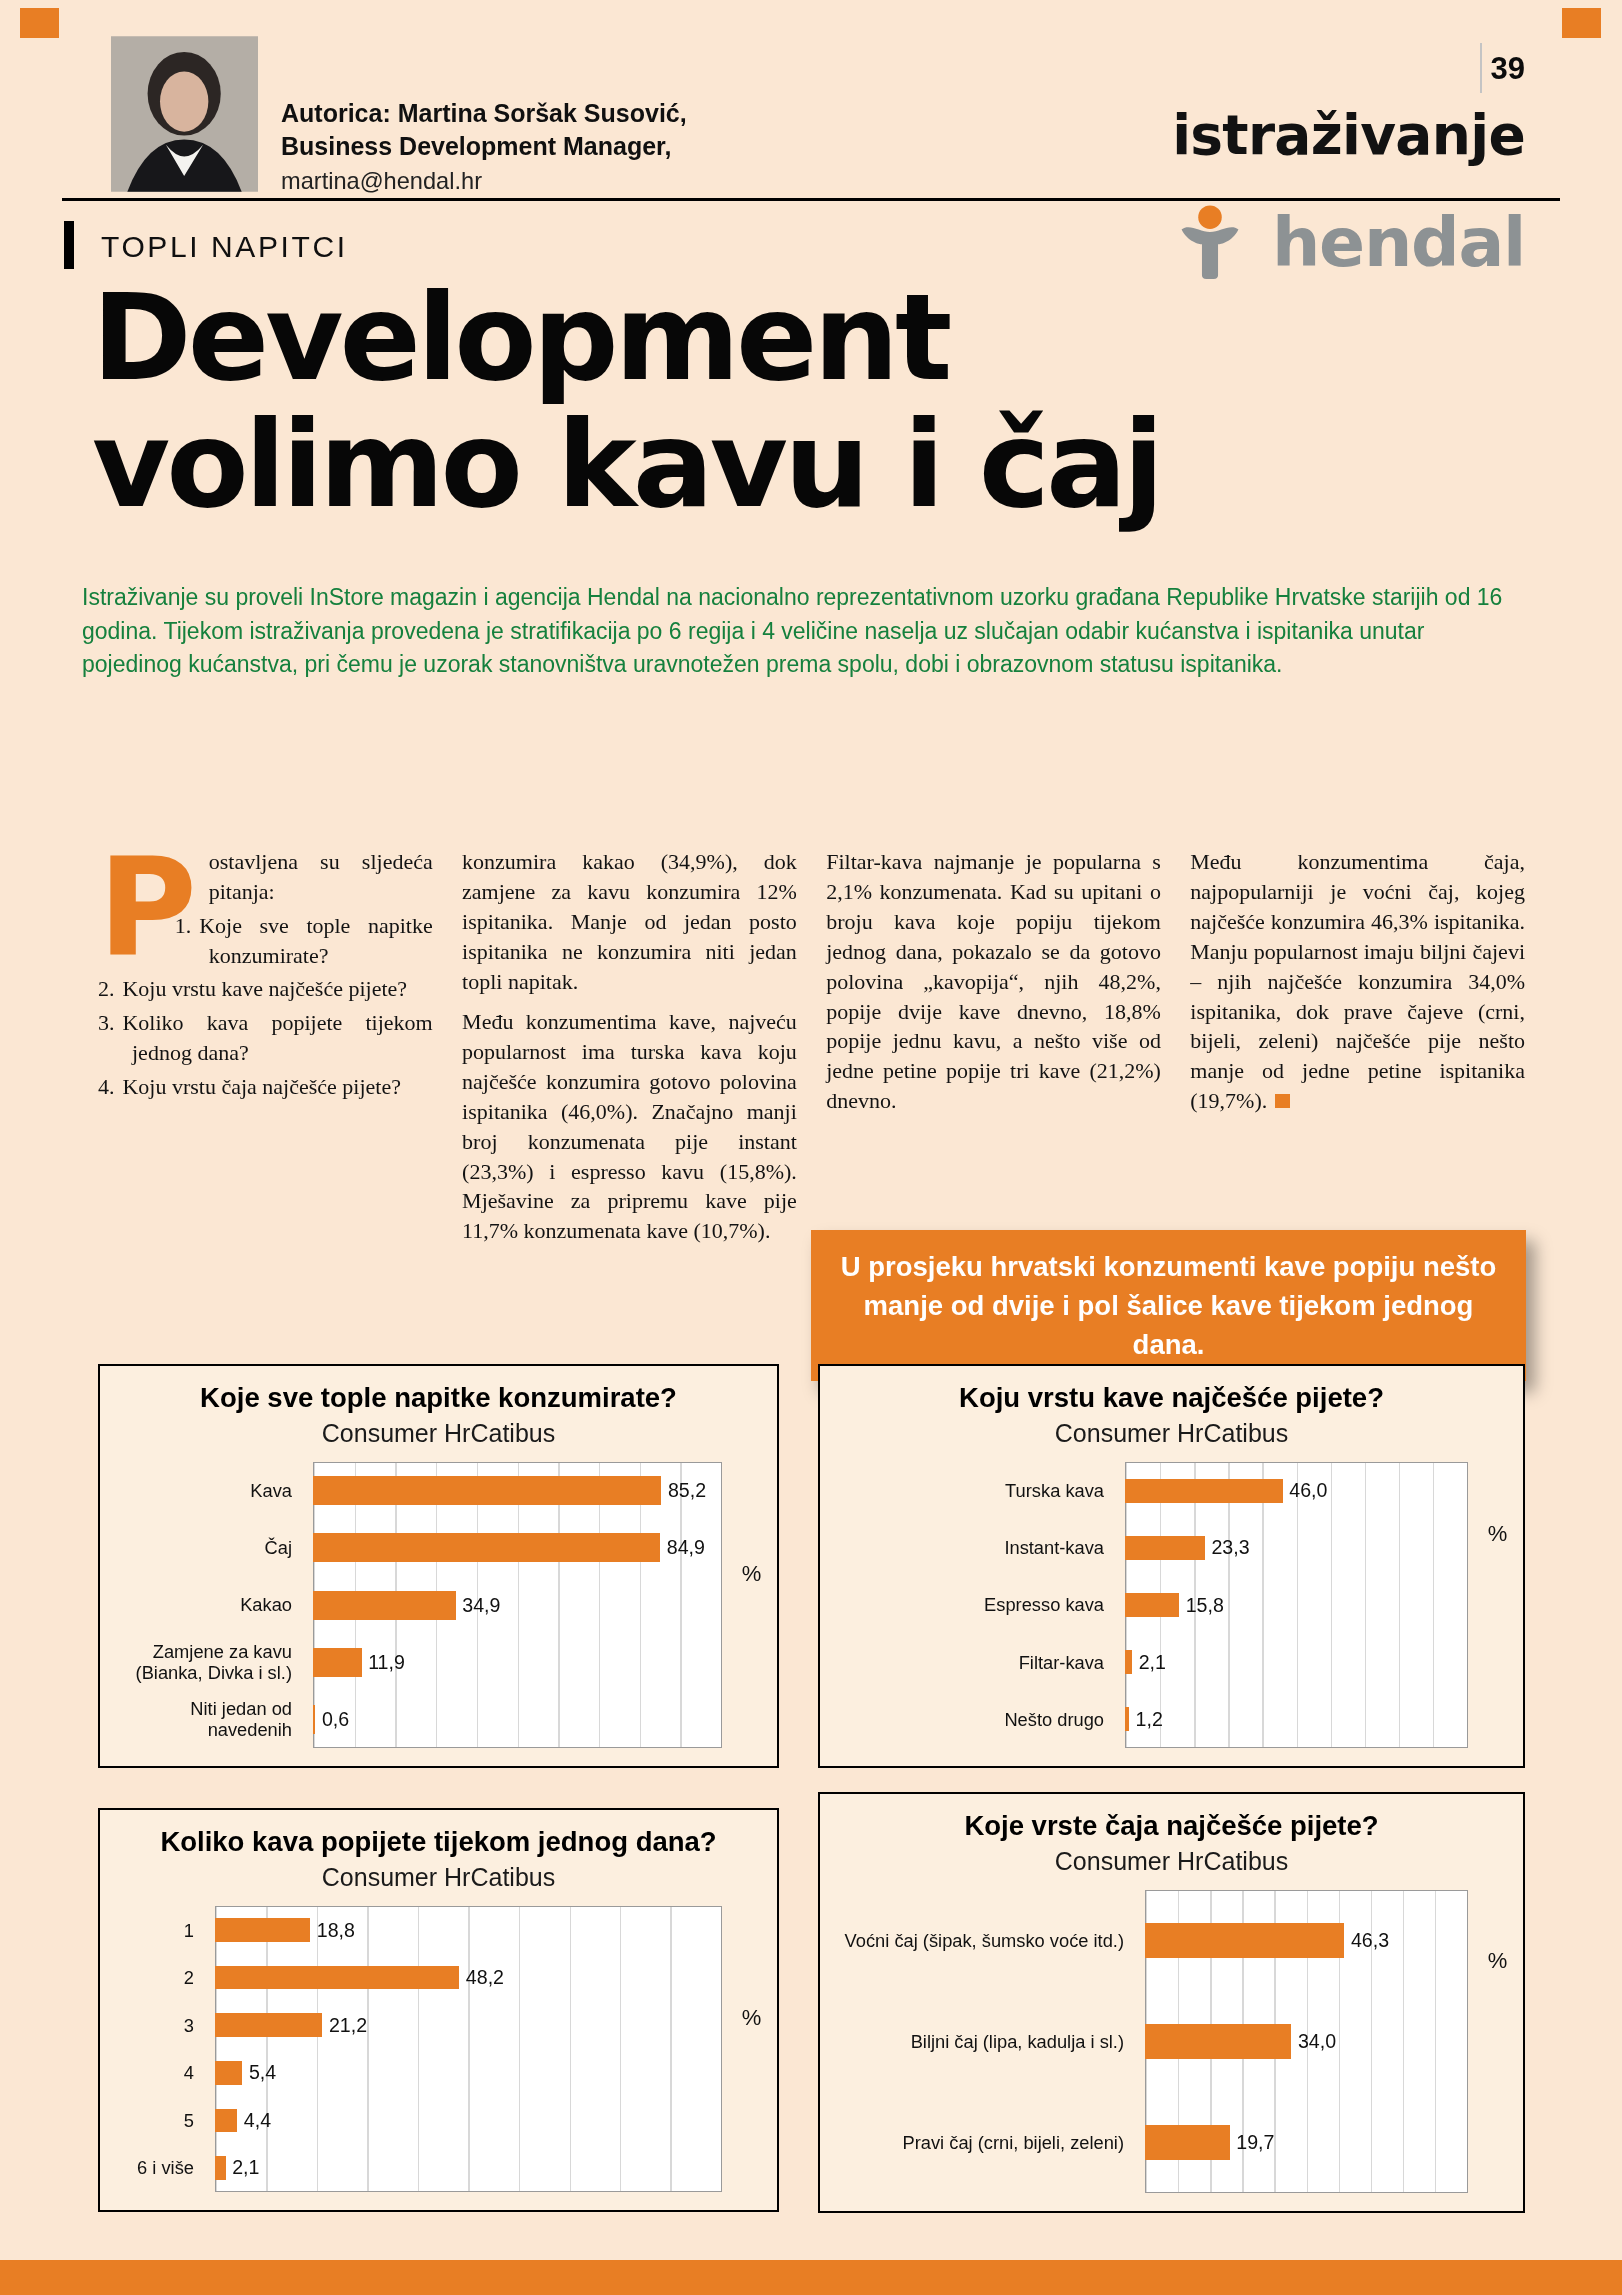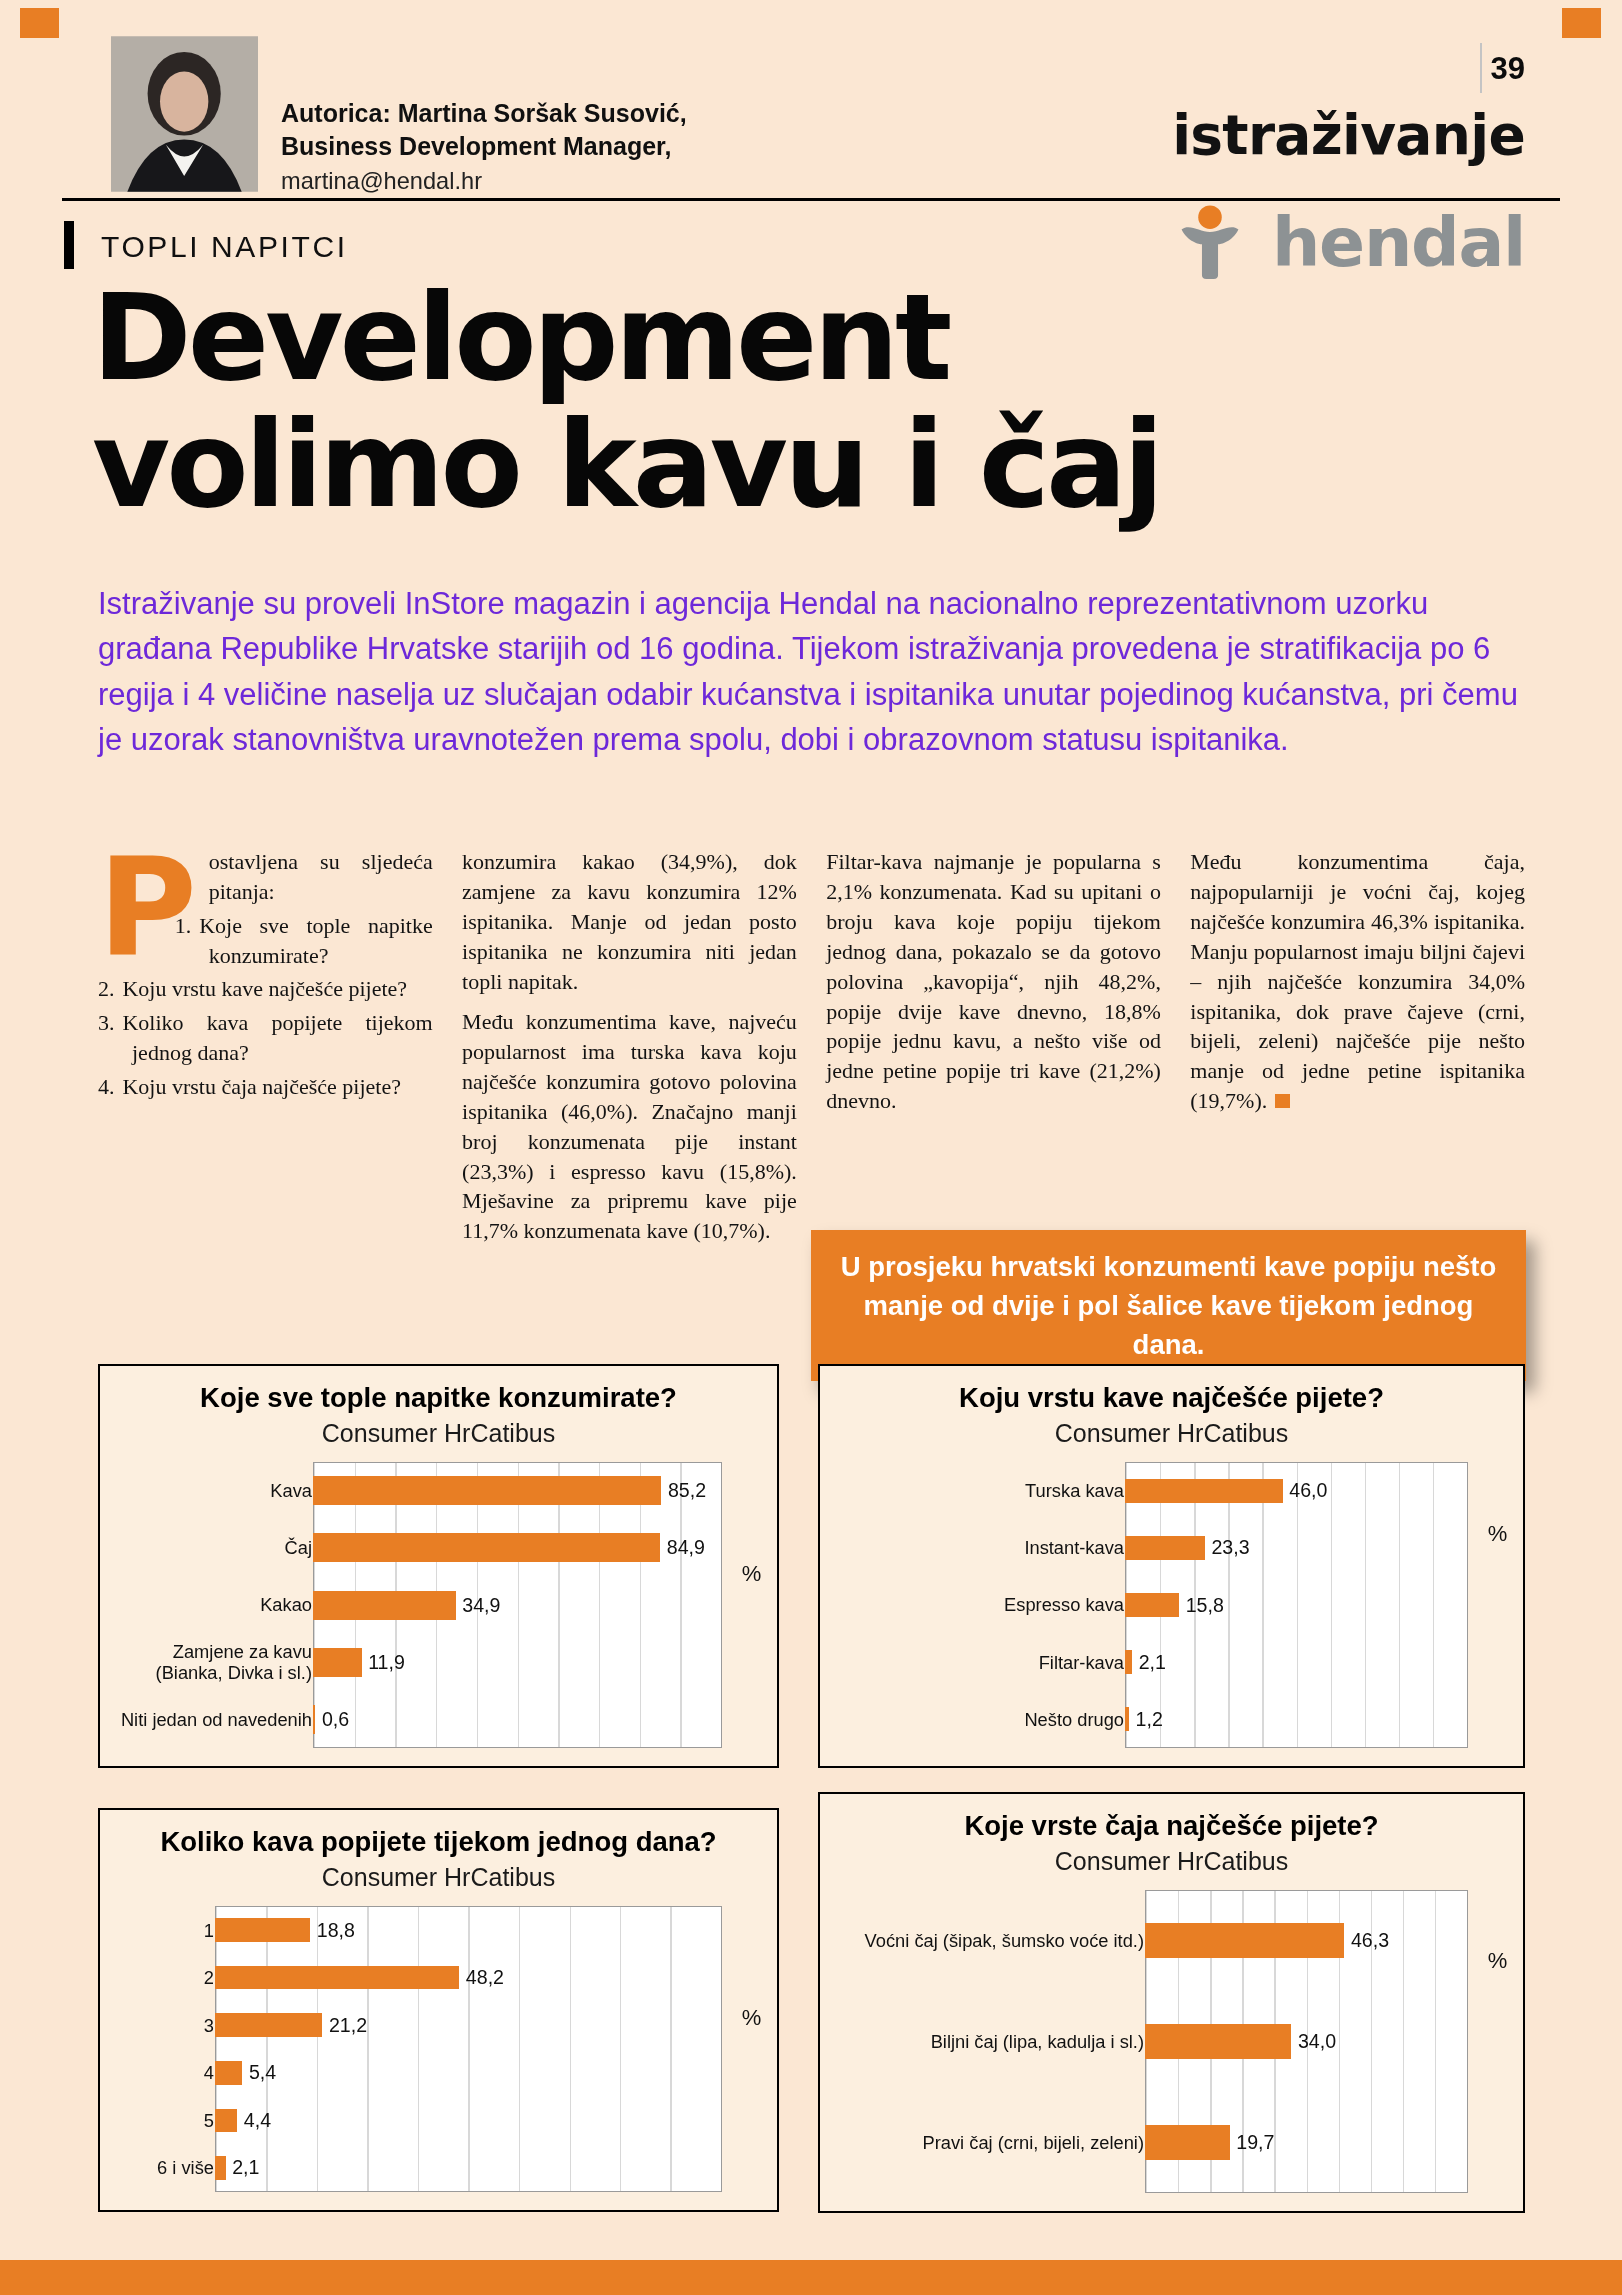--- a/index.html
+++ b/index.html
@@ -35,21 +35,21 @@
   .issue{position:absolute;top:103px;right:98px;font-weight:bold;font-size:55px;letter-spacing:-0.7px;color:#121212;font-family:"DejaVu Sans",sans-serif;}
   .rule{position:absolute;left:62px;top:198px;width:1498px;height:3.3px;background:#000;}
   .secbar{position:absolute;left:64px;top:221px;width:9.8px;height:48px;background:#000;}
   .seclabel{position:absolute;left:101px;top:230px;font-size:30px;letter-spacing:2.6px;color:#101010;}
   .logo{position:absolute;top:204px;right:98px;display:flex;align-items:center;gap:28px;}
   .logo .brand{font-family:"DejaVu Sans",sans-serif;font-weight:bold;font-size:68px;color:var(--logo-gray);letter-spacing:-1.3px;line-height:1;}
 
   
   .title{position:absolute;left:92px;top:274px;font-family:"DejaVu Sans",sans-serif;font-weight:bold;
          font-size:120px;line-height:1.06;letter-spacing:-3.9px;color:#070707;}
-  .intro{position:absolute;left:98px;top:581px;width:1436px;font-size:31px;line-height:1.46;color:#6d28d9;}
+  .intro{position:absolute;left:82px;top:581px;width:1436px;font-size:23px;line-height:1.46;color:#15803d;}
 
   
   .cols{position:absolute;left:98px;top:847px;width:1427px;
         display:grid;grid-template-columns:repeat(4,1fr);column-gap:29.4px;
         font-family:"Liberation Serif",serif;font-size:22px;line-height:1.36;color:#131313;text-align:justify;}
   .dropcap{float:left;font-family:"DejaVu Sans",sans-serif;font-weight:bold;font-size:135px;line-height:.78;
            color:var(--accent);padding:7.9px 11.8px 0 0;}
   .q{text-align:justify;padding-left:34px;text-indent:-34px;margin:3.9px 0;}
   .qnum{margin-right:7.9px;}
   .colp{margin:10.5px 0 0 0;}
@@ -65,21 +65,21 @@
   .chart{position:absolute;box-sizing:border-box;border:2.6px solid #000;background:#FCEFDF;
          display:flex;flex-direction:column;}
   .ctitle{text-align:center;font-weight:bold;font-size:27.5px;margin-top:15.7px;color:#000;}
   .csub{text-align:center;font-size:25px;margin-top:5.2px;color:#1a1a1a;}
   .plot{position:relative;flex:1;margin:14.4px 55px 18.3px 17px;}
   .gridbg{position:absolute;left:var(--lw);right:0;top:0;bottom:0;background-color:#fff;
           background-image:repeating-linear-gradient(90deg,#d8d8d8 0,#d8d8d8 1.3px,transparent 1.3px,transparent 10%);
           border:1.3px solid #9a9a9a;box-sizing:border-box;}
   .rows{position:relative;height:100%;display:flex;flex-direction:column;justify-content:space-evenly;}
   .crow{display:flex;align-items:center;flex:1;}
-  .clabel{width:var(--lw);box-sizing:border-box;text-align:right;padding-right:1px;
+  .clabel{width:var(--lw);box-sizing:border-box;text-align:right;padding-right:21px;
           font-size:18.3px;line-height:1.15;white-space:pre-line;color:#111;}
   .ctrack{flex:1;display:flex;align-items:center;height:100%;}
   .cbar{height:var(--bh,25px);background:var(--accent);flex:none;}
   .cval{margin-left:6.5px;font-size:19.6px;color:#111;white-space:nowrap;}
   .unit{position:absolute;right:15.7px;top:52%;transform:translateY(-50%);font-size:22px;color:#111;}
   .c0{--lw:196px;--bh:29px;}
   .c1{--lw:288px;--bh:23.6px;}
   .c2{--lw:98px;--bh:23.6px;}
   .c3{--lw:308px;--bh:35px;}
 </style>

